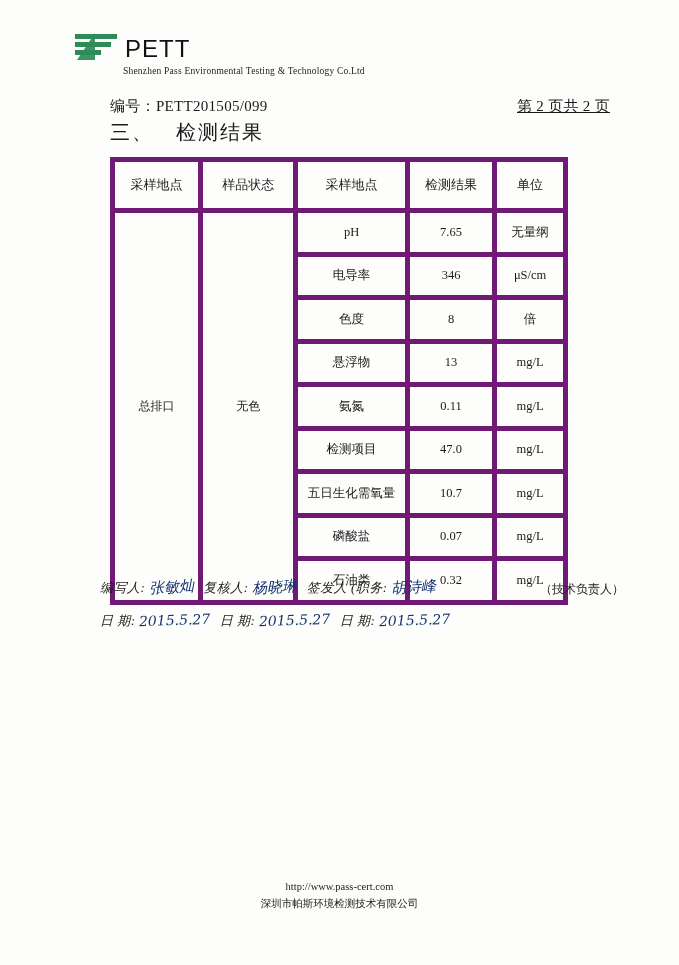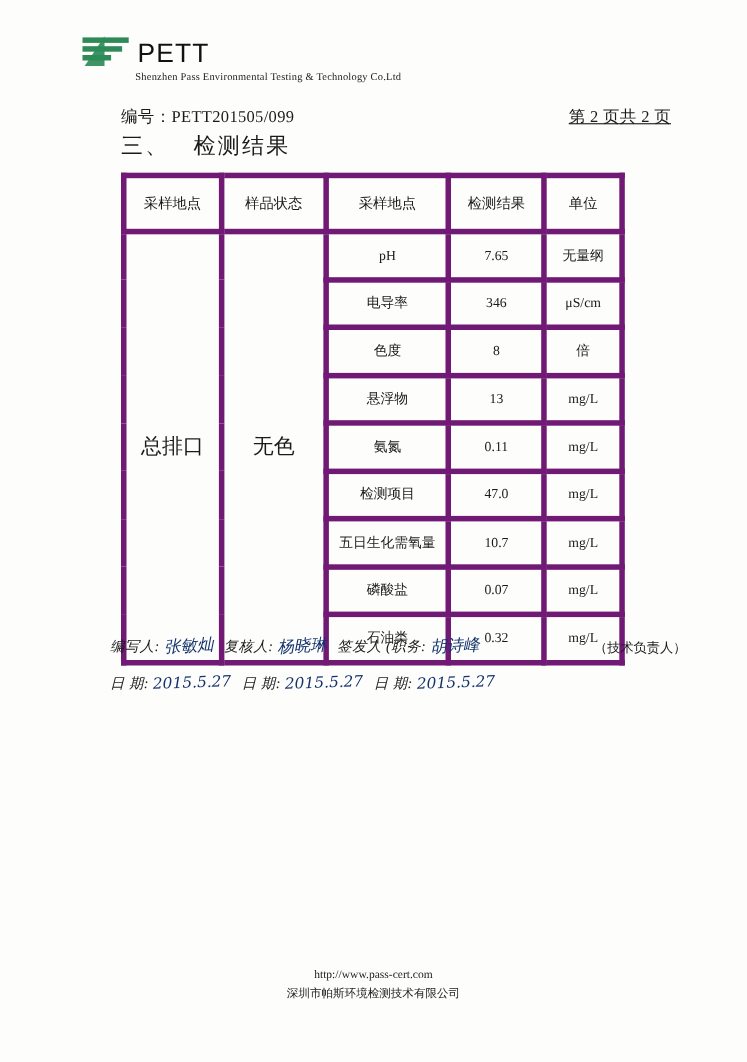--- a/index.html
+++ b/index.html
@@ -121,21 +121,21 @@
   .result-table thead th {
     height: 46px;
     font-size: 13px;
   }
   .col-site   { width: 92px; }
   .col-state  { width: 100px; }
   .col-item   { width: 118px; }
   .col-result { width: 90px; }
   .col-unit   { width: 70px; margin-left: 11px; }
   .cell-merged {
-    font-size: 19px;
+    font-size: 12px;
   }
 
   
   .sig-area {
     position: absolute;
     left: 100px;
     top: 578px;
     width: 520px;
     font-size: 13px;
   }

